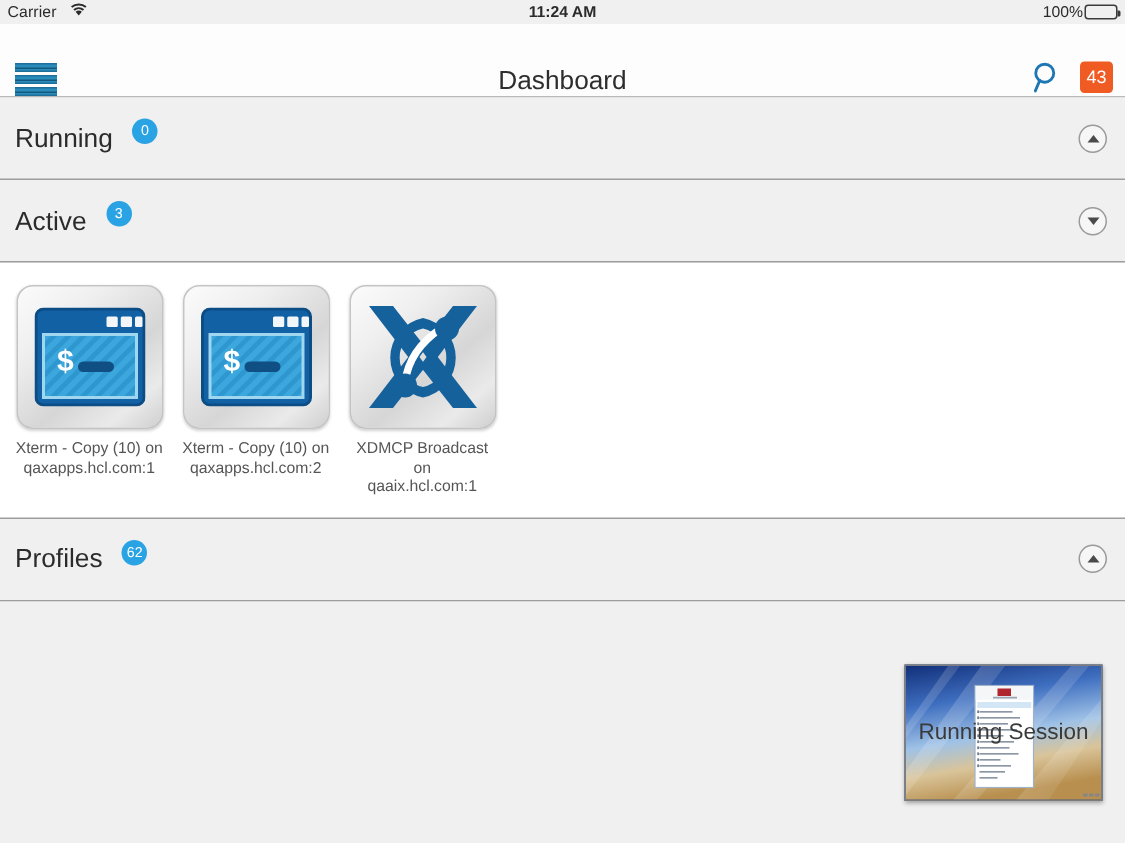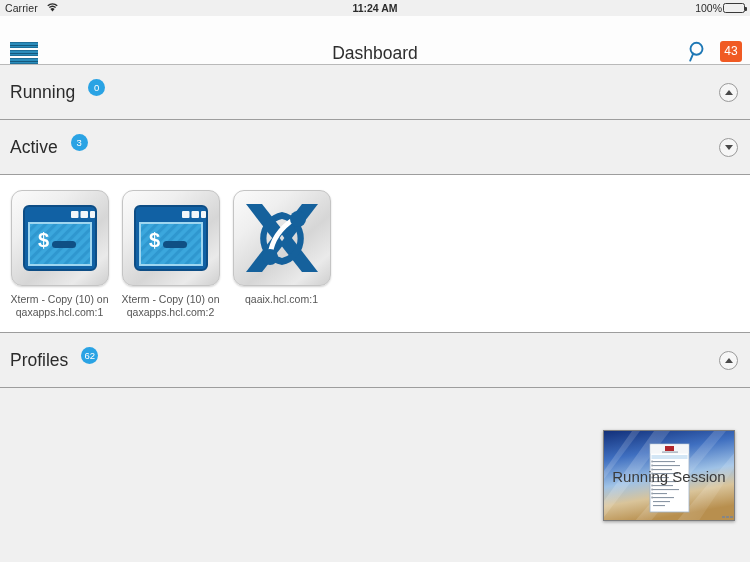--- a/index.html
+++ b/index.html
@@ -390,20 +390,21 @@
               <polygon points="76,73 60,73 38,45 46,34 "></polygon>
             </g>
             <path d="M40 13 A27 27 0 0 0 40 66 A27 27 0 0 0 40 13 Z
                      M40 20 A20 20 0 0 1 40 59 A20 20 0 0 1 40 20 Z" fill="#15619c" fill-rule="evenodd"></path>
             <path d="M52 20 C40 28, 30 40, 28 56" stroke="#ffffff" stroke-width="5" fill="none"></path>
             <circle cx="56" cy="20" r="8" fill="#15619c"></circle>
             <circle cx="28" cy="58" r="8" fill="#15619c"></circle>
           </svg>
         </div>
         <div class="tile-label">
+          <div>XDMCP Broadcast on</div>
           <div>qaaix.hcl.com:1</div>
         </div>
       </div>
 
     </div>
   </div>
 
   <div class="section-header">
     <span class="section-title">Profiles</span>
     <span class="section-count">62</span>

